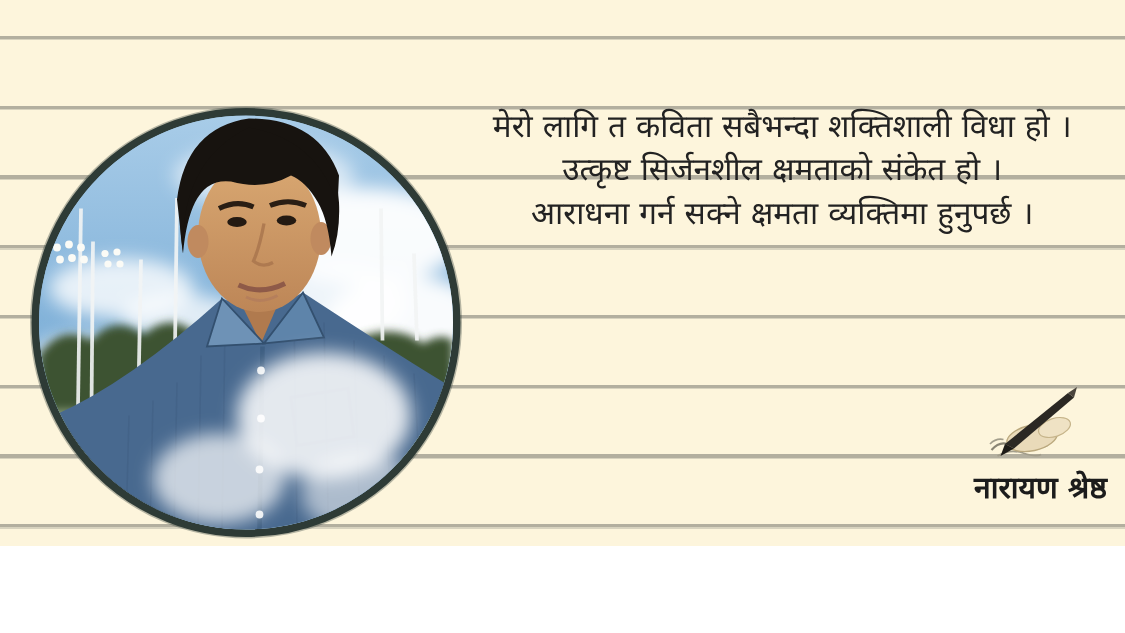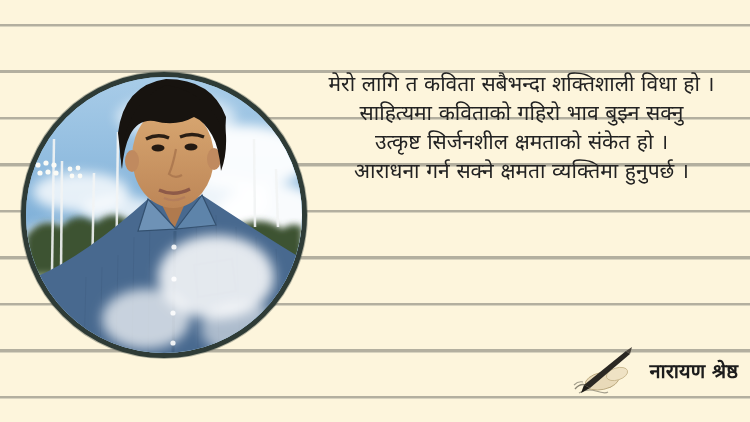--- a/index.html
+++ b/index.html
@@ -1,18 +1,18 @@
 <!DOCTYPE html>
 <html><head>
 <meta charset="utf-8">
 <style>
   html,body { margin:0; padding:0; }
   .canvas {
     position:relative;
-    width:750px; height:422px;
+    width:750px; height:364px;
     background:#fdf5dc;
     overflow:hidden;
     font-family:"DejaVu Sans", sans-serif;
   }
   
   .ruled-lines {
     position:absolute; left:0; top:24px; width:100%; height:398px;
     background-image:repeating-linear-gradient(
       to bottom,
       #b3af9f 0px, #b3af9f 2px,
@@ -35,21 +35,21 @@
     text-align:center;
     color:#222222;
     font-size:21px;
     line-height:29px;
     font-weight:500;
     letter-spacing:0;
   }
   .quote .quote-line { white-space:nowrap; }
   .signature {
     position:absolute; right:12px; bottom:26px;
-    display:flex; align-items:center; gap:4px;
+    display:flex; align-items:center; gap:4px;flex-direction:column;
   }
   .signature .author {
     font-size:20px; font-weight:bold; color:#1c1c1c;
     white-space:nowrap;
   }
   .pen-icon { display:block; }
 </style>
 </head>
 <body>
 
@@ -174,21 +174,20 @@
       <g fill="#ffffff" filter="url(#soft)">
         <ellipse cx="190" cy="200" rx="58" ry="42" opacity="0.85"></ellipse>
         <ellipse cx="120" cy="242" rx="44" ry="30" opacity="0.7"></ellipse>
         <ellipse cx="215" cy="252" rx="40" ry="26" opacity="0.55"></ellipse>
       </g>
     </svg>
   </div>
 
   <div class="quote">
     <div class="quote-line">मेरो लागि त कविता सबैभन्दा शक्तिशाली विधा हो ।</div>
-    <div class="quote-line">साहित्यमा कविताको गहिरो भाव बुझ्न सक्नु</div>
     <div class="quote-line">उत्कृष्ट सिर्जनशील क्षमताको संकेत हो ।</div>
     <div class="quote-line">आराधना गर्न सक्ने क्षमता व्यक्तिमा हुनुपर्छ ।</div>
   </div>
 
   <div class="signature">
     <svg class="pen-icon" width="74" height="52" viewBox="0 0 74 52">
 
       <path d="M4,45 q6,-7 13,-3 t14,1 q6,1 10,-1" stroke="#8a8574" stroke-width="1.4" fill="none"></path>
       <path d="M8,49 q8,-5 17,-2 t12,1" stroke="#a39e8c" stroke-width="1.2" fill="none"></path>
       <path d="M3,41 q4,-4 9,-3" stroke="#a39e8c" stroke-width="1.1" fill="none"></path>

